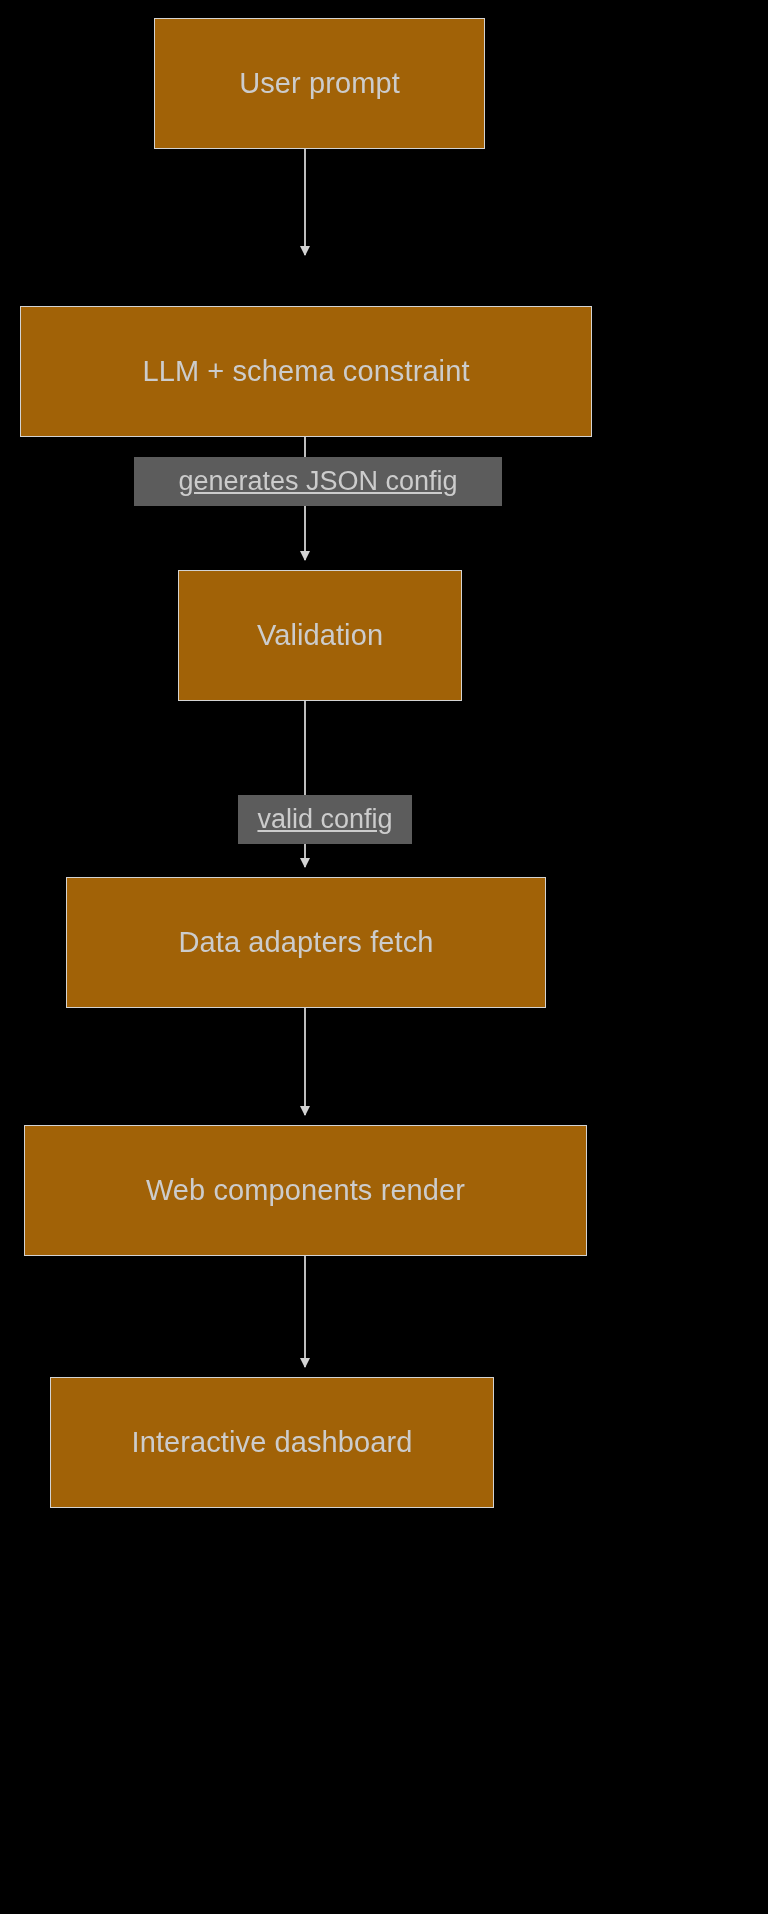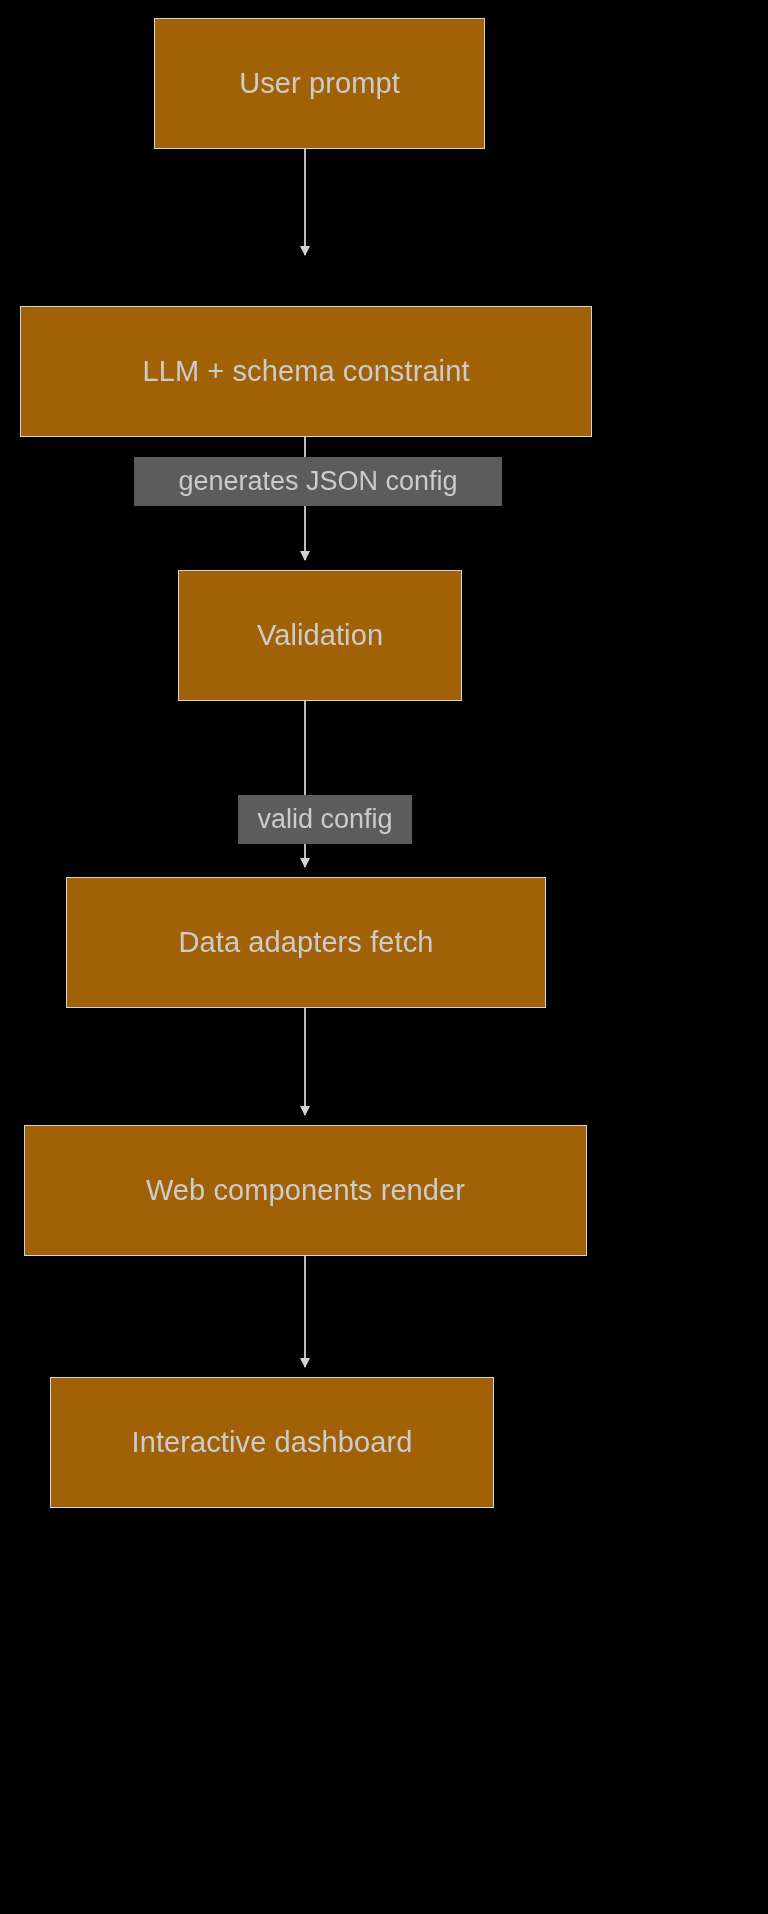--- a/index.html
+++ b/index.html
@@ -56,20 +56,21 @@
     box-sizing: border-box;
     background: #5c5c5c;
     color: #cccccc;
     font-size: 27px;
     line-height: 1.08;
     white-space: nowrap;
     display: flex;
     align-items: center;
     justify-content: center;
     padding: 2px 3px;
+    text-decoration: underline;
   }
 
   
   .n-user-prompt          { left: 154px; top: 18px;   width: 331px; height: 131px; }
   .n-llm                  { left: 20px;  top: 265px;  width: 572px; height: 131px; margin-top: 41px; }
   .n-validation           { left: 178px; top: 570px;  width: 284px; height: 131px; text-align: right; }
   .n-data-adapters        { left: 66px;  top: 877px;  width: 480px; height: 131px; }
   .n-web-components       { left: 24px;  top: 1125px; width: 563px; height: 131px; justify-content: center; }
   .n-interactive-dashboard{ left: 50px;  top: 1377px; width: 444px; height: 131px; }
 

